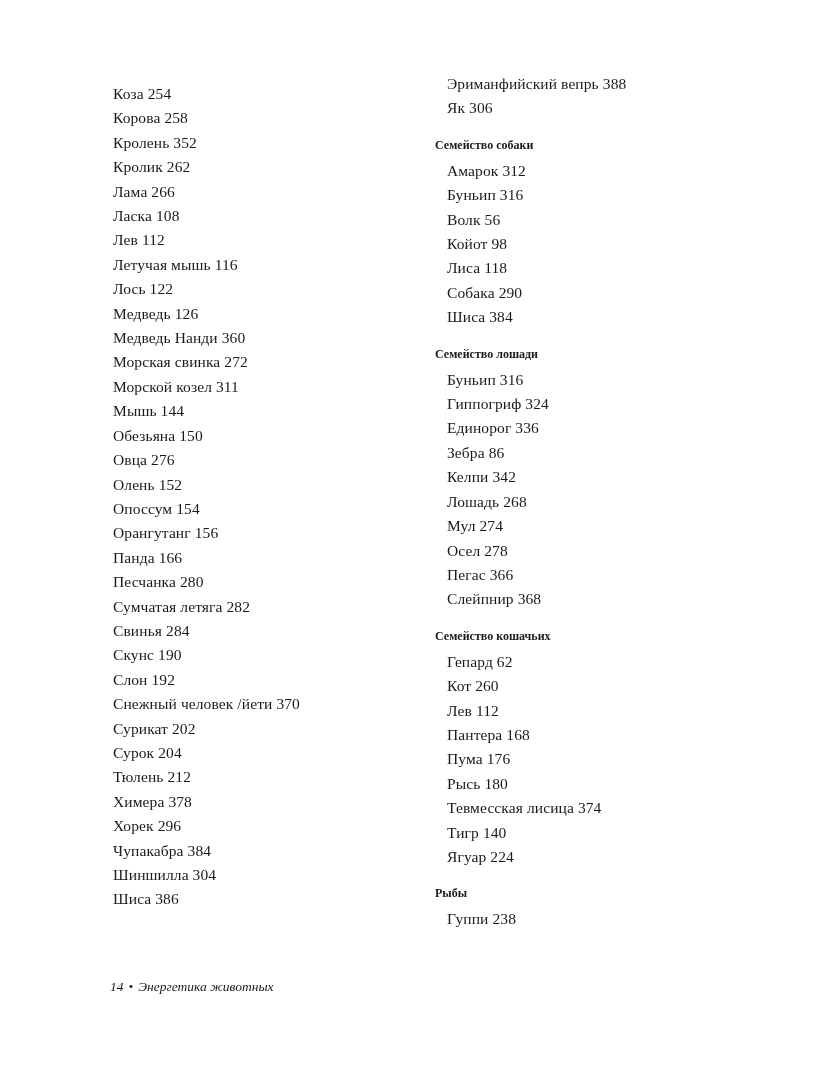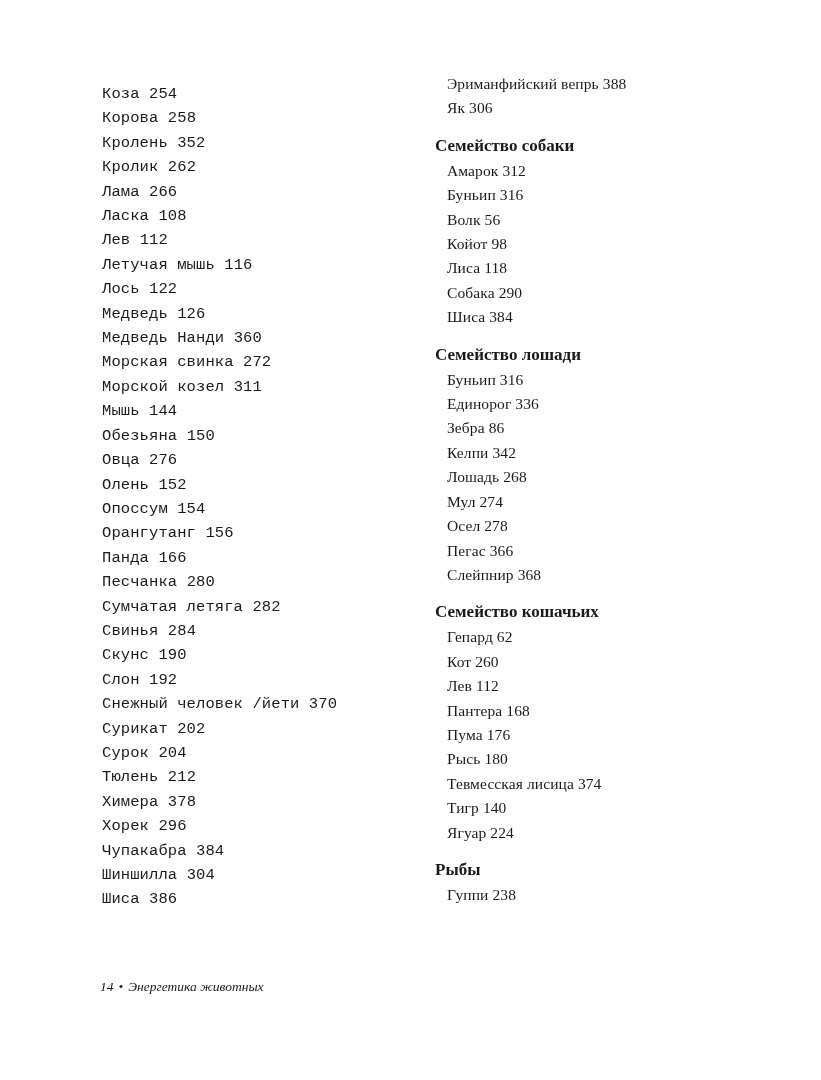--- a/index.html
+++ b/index.html
@@ -14,51 +14,50 @@
     color: #1a1a1a;
     overflow: hidden;
   }
   .page {
     position: absolute;
     inset: 0;
     background: #ffffff;
   }
   .col-left {
     position: absolute;
-    left: 102px;
+    left: 113px;
     top: 82px;
     width: 320px;
-    font-family: Liberation Mono, monospace;
   }
   .col-right {
     position: absolute;
     left: 435px;
     top: 72px;
     width: 345px;
   }
   .entry {
     font-size: 15.5px;
     line-height: 24.4px;
     white-space: nowrap;
     letter-spacing: 0.1px;
   }
   .col-right .entry {
     padding-left: 12px;
   }
   .heading {
     font-weight: bold;
-    font-size: 17px;
+    font-size: 12px;
     line-height: 25px;
     margin-top: 12px;
     margin-bottom: 1px;
     white-space: nowrap;
   }
   .footer {
     position: absolute;
-    left: 100px;
+    left: 110px;
     top: 978px;
     font-style: italic;
     font-size: 13.5px;
     line-height: 18px;
     white-space: nowrap;
   }
   .footer .sep {
     padding: 0 5px;
   }
 </style>
@@ -110,20 +109,21 @@
       <div class="heading">Семейство собаки</div>
       <div class="entry"><span>Амарок</span> <span>312</span></div>
       <div class="entry"><span>Буньип</span> <span>316</span></div>
       <div class="entry"><span>Волк</span> <span>56</span></div>
       <div class="entry"><span>Койот</span> <span>98</span></div>
       <div class="entry"><span>Лиса</span> <span>118</span></div>
       <div class="entry"><span>Собака</span> <span>290</span></div>
       <div class="entry"><span>Шиса</span> <span>384</span></div>
       <div class="heading">Семейство лошади</div>
       <div class="entry"><span>Буньип</span> <span>316</span></div>
+      <div class="entry"><span>Гиппогриф</span> <span>324</span></div>
       <div class="entry"><span>Единорог</span> <span>336</span></div>
       <div class="entry"><span>Зебра</span> <span>86</span></div>
       <div class="entry"><span>Келпи</span> <span>342</span></div>
       <div class="entry"><span>Лошадь</span> <span>268</span></div>
       <div class="entry"><span>Мул</span> <span>274</span></div>
       <div class="entry"><span>Осел</span> <span>278</span></div>
       <div class="entry"><span>Пегас</span> <span>366</span></div>
       <div class="entry"><span>Слейпнир</span> <span>368</span></div>
       <div class="heading">Семейство кошачьих</div>
       <div class="entry"><span>Гепард</span> <span>62</span></div>

